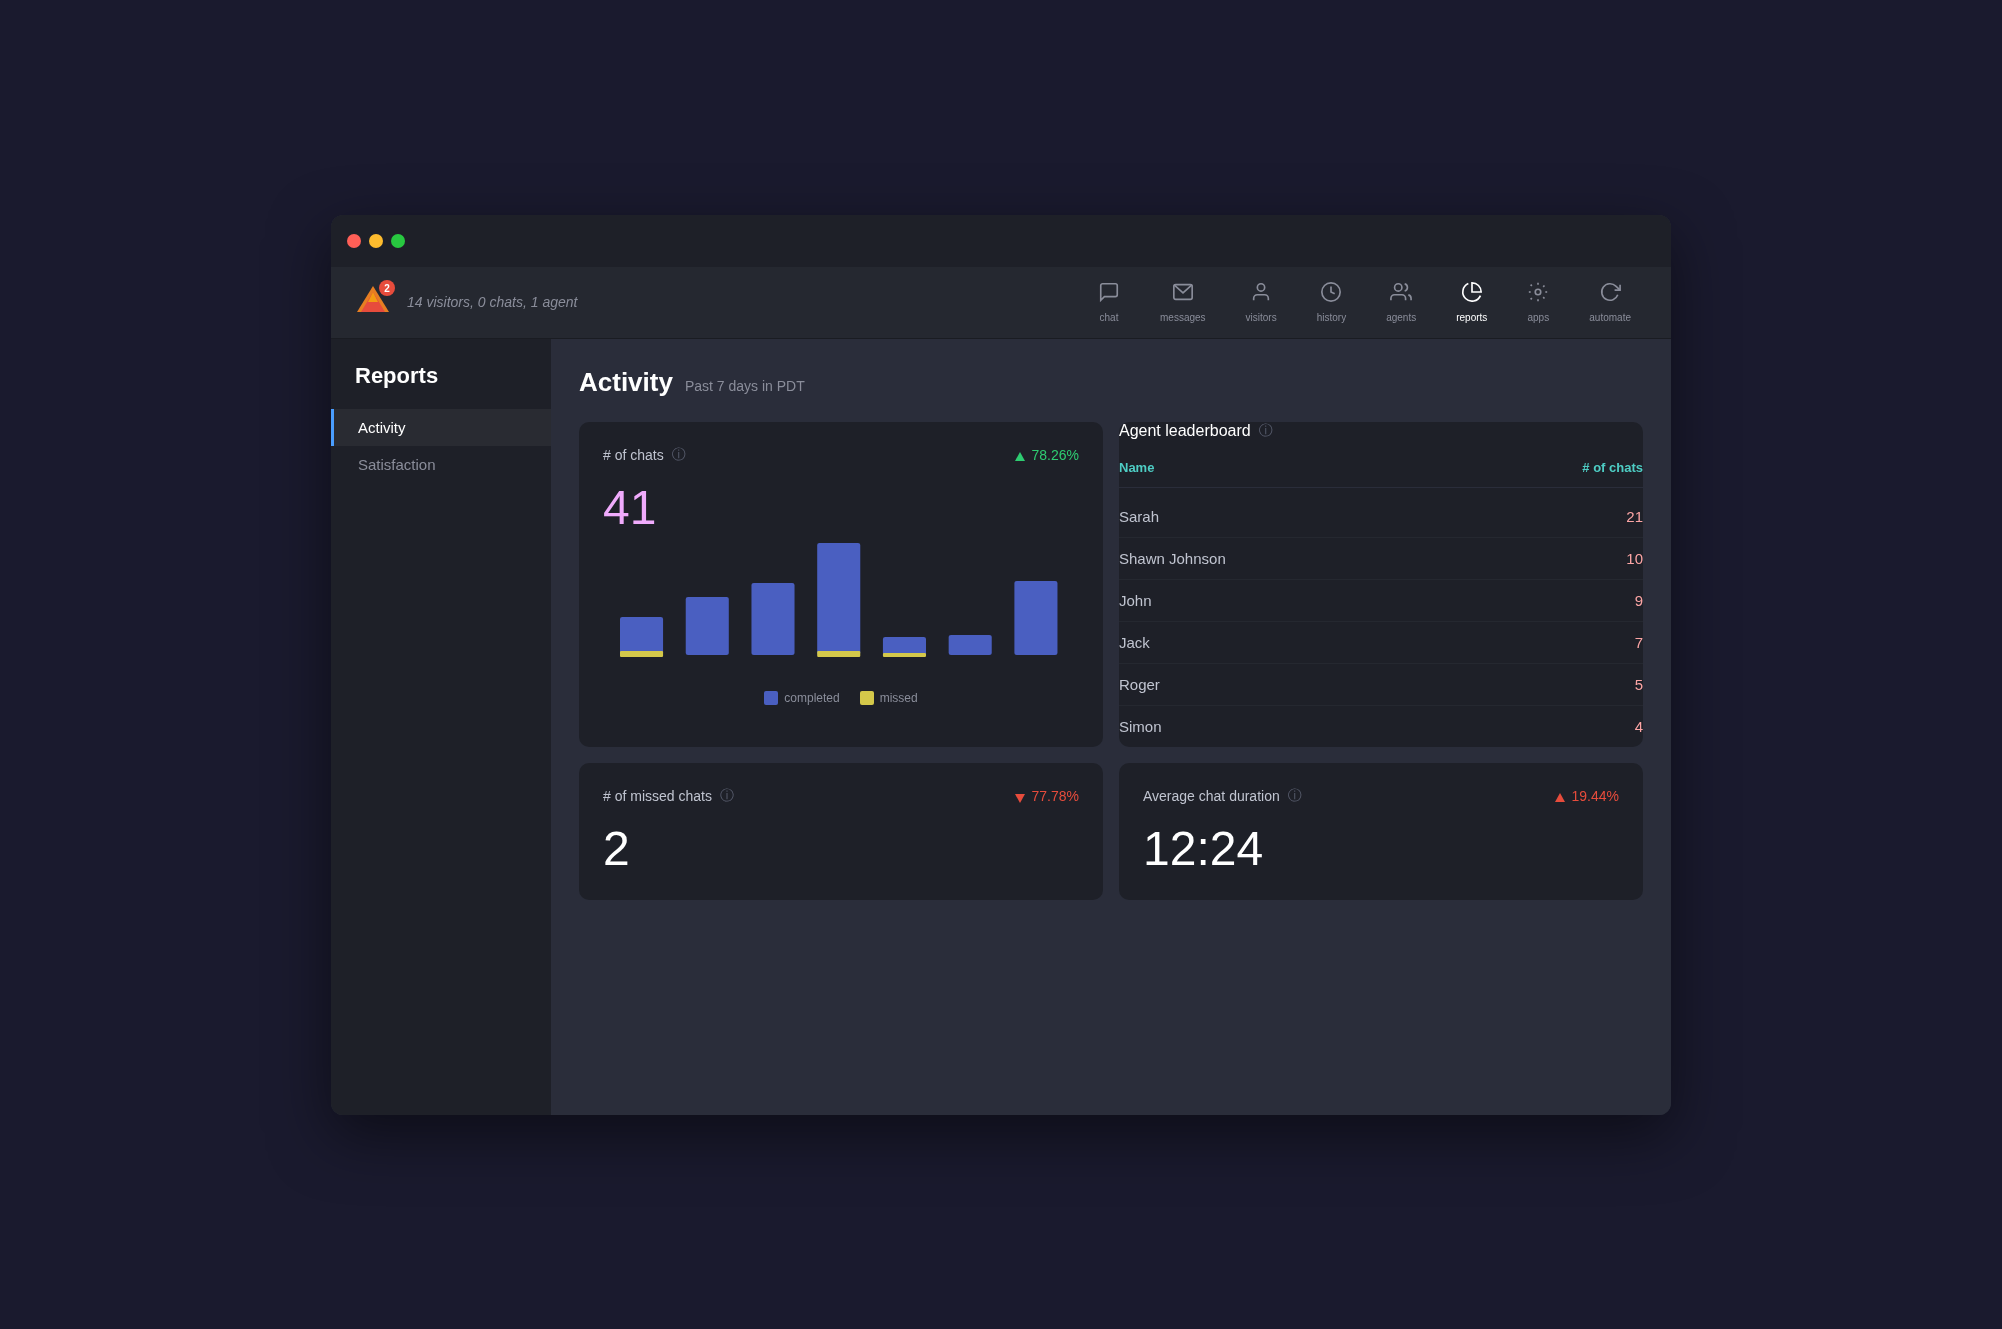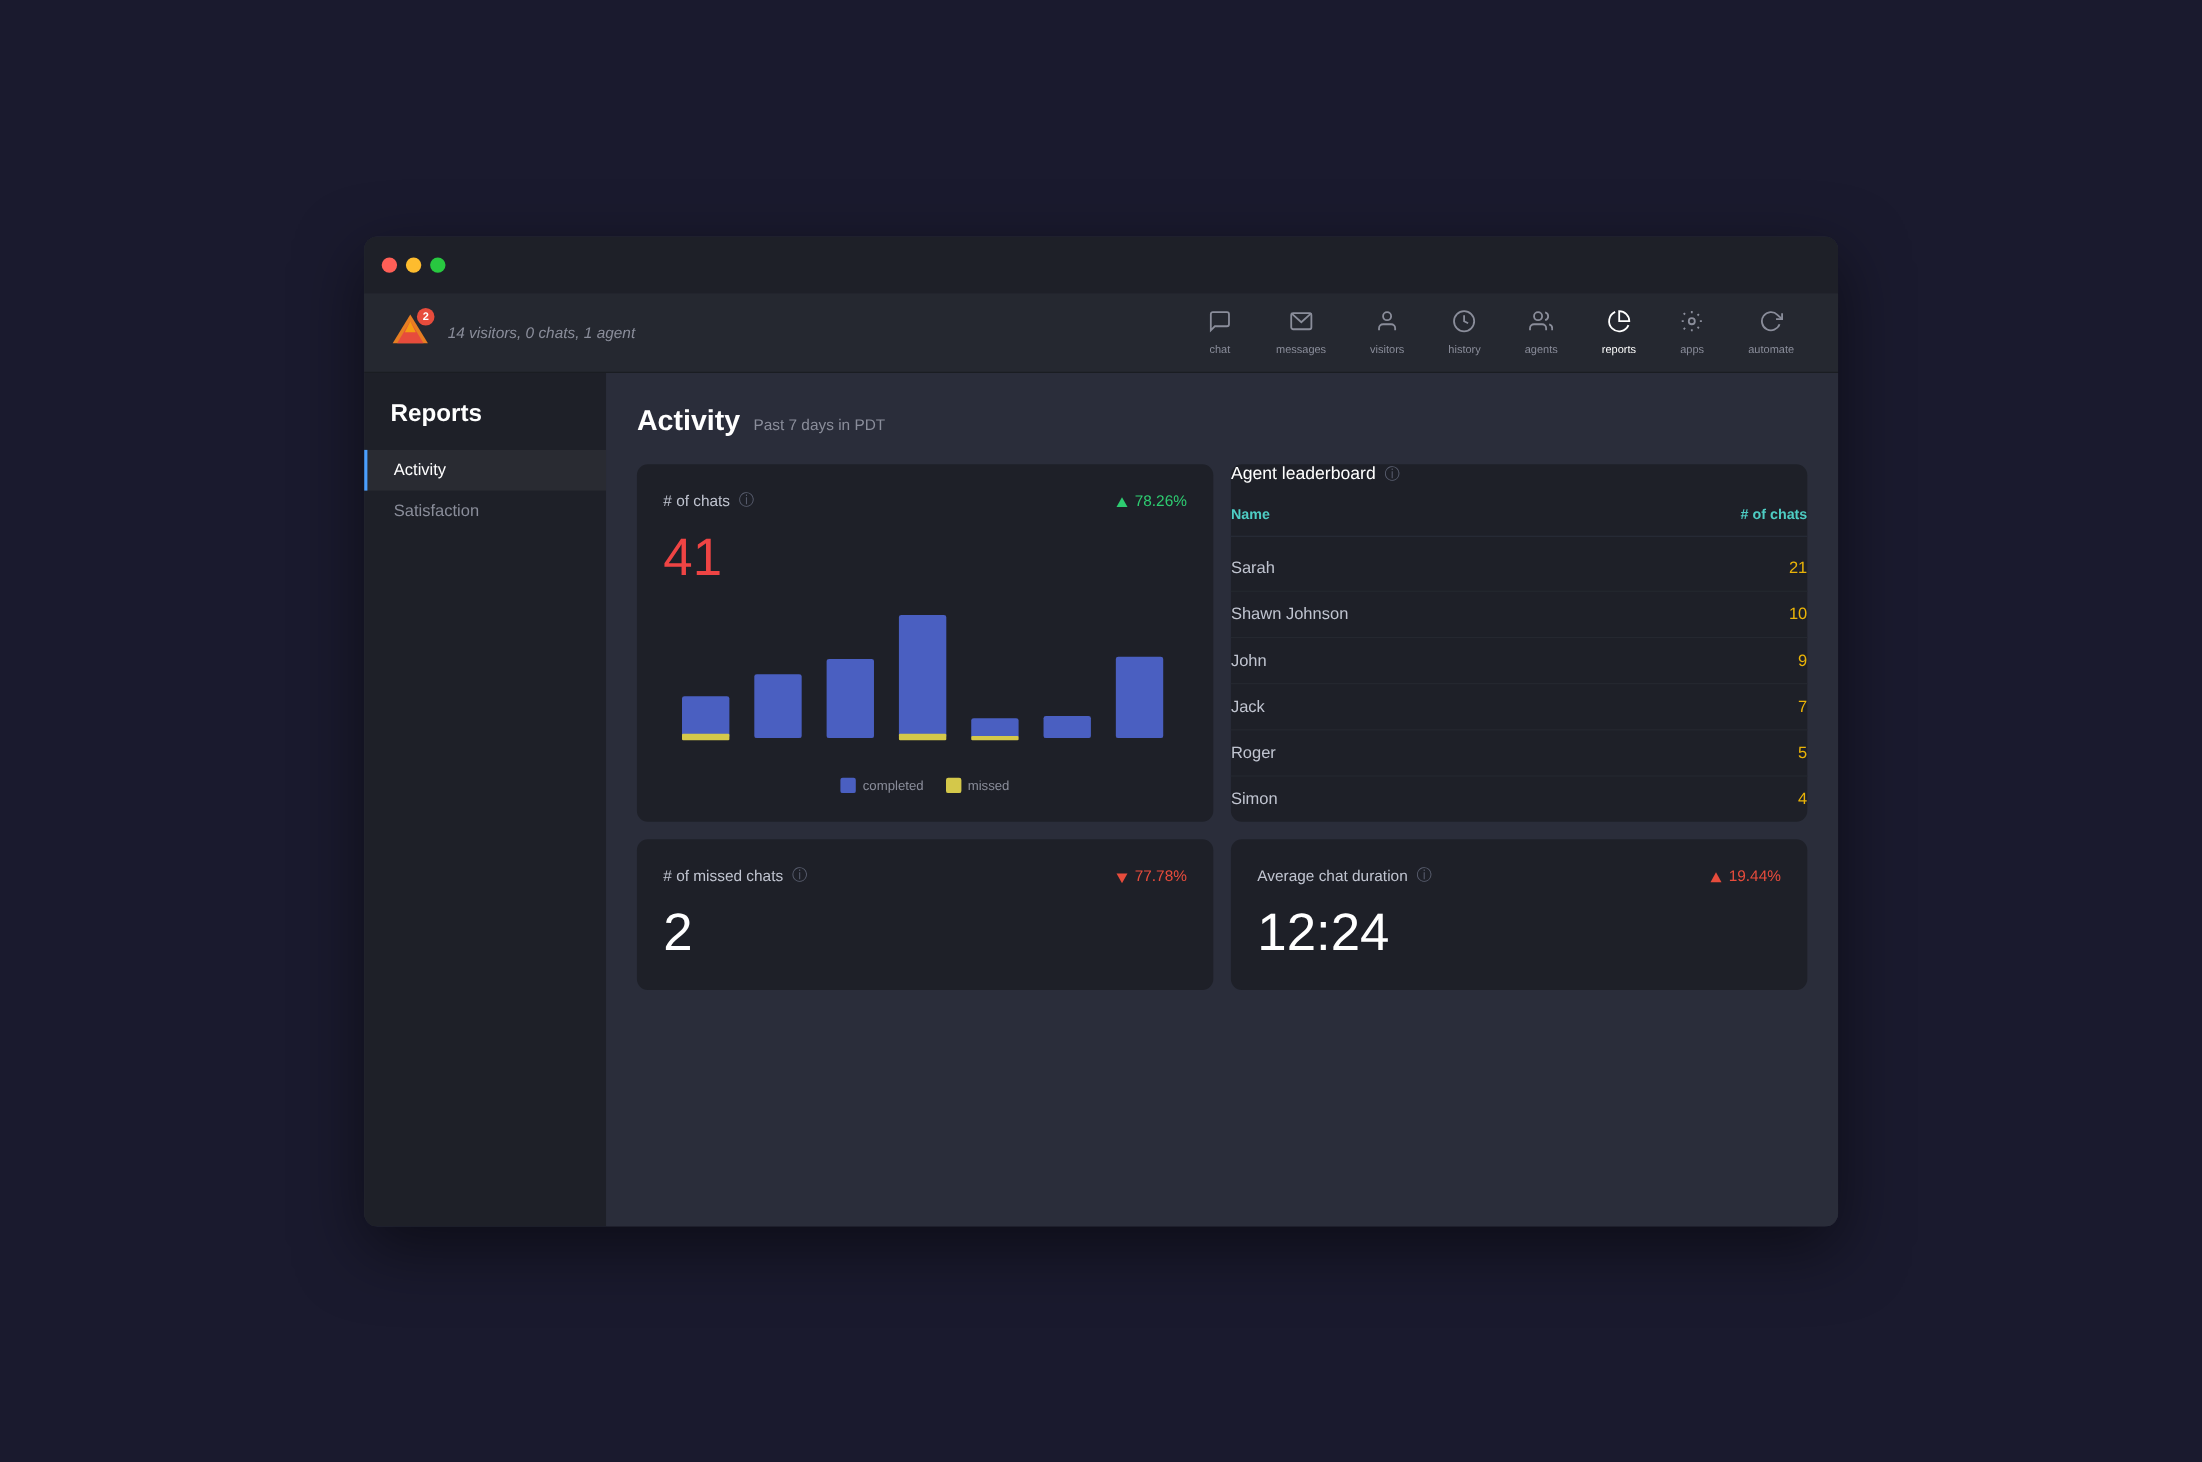--- a/index.html
+++ b/index.html
@@ -202,24 +202,23 @@
     .card-trend {
       display: flex;
       align-items: flex-end;
       gap: 6px;
       font-size: 14px;
       font-weight: 400;
     }
     .trend-up-green { color: #2ecc71; }
     .trend-down-red { color: #e74c3c; }
     .card-value {
-      color: #ef4444;
+      color: #f0abfc;
       font-size: 48px;
       font-weight: 300;
-      margin-bottom: 16px;
     }
     .chart-area {
       width: 100%;
       height: 140px;
       margin-bottom: 16px;
     }
     .chart-legend {
       display: flex;
       gap: 20px;
       justify-content: center;
@@ -271,21 +270,21 @@
       border-bottom: 1px solid #252830;
     }
     .leaderboard-row:last-child {
       border-bottom: none;
     }
     .agent-name {
       color: #c0c4d0;
       font-size: 15px;
     }
     .agent-chats {
-      color: #eab308;
+      color: #fca5a5;
       font-size: 15px;
     }
     .bottom-card-value {
       color: white;
       font-size: 48px;
       font-weight: 300;
       margin-top: 8px;
     }
   </style>
 </head>

